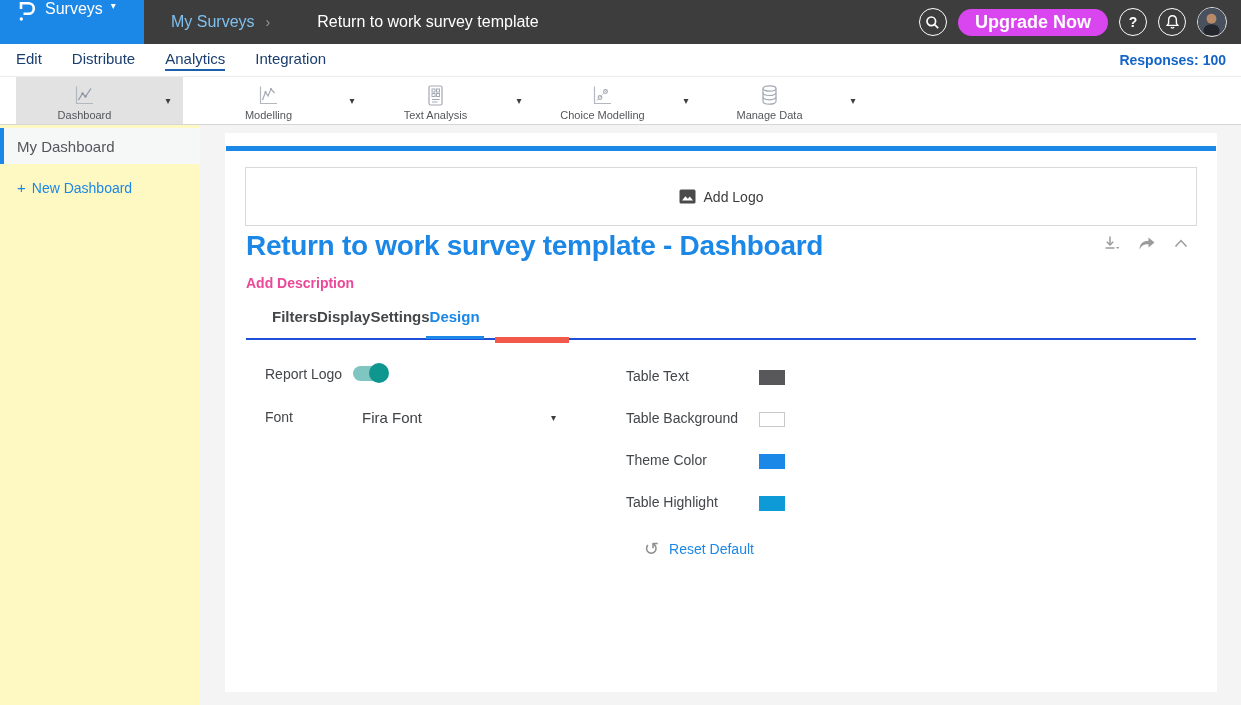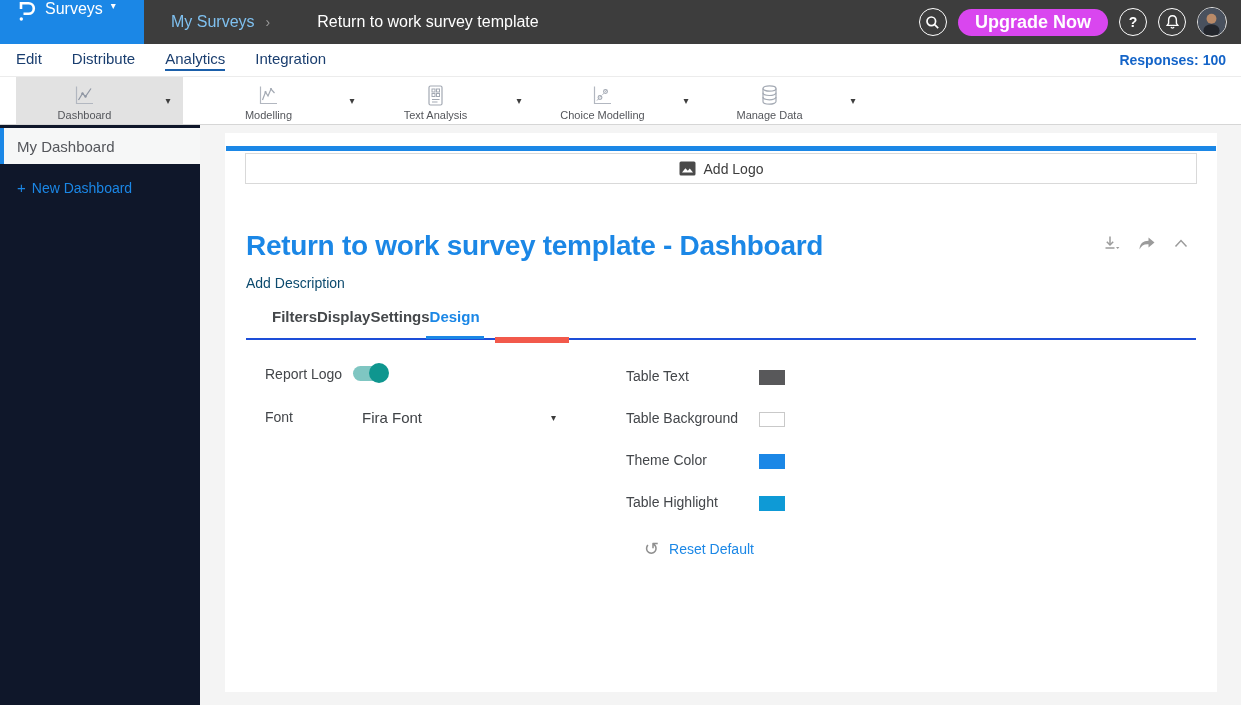--- a/index.html
+++ b/index.html
@@ -33,34 +33,34 @@
   .tgroup { width:167px; height:47px; display:flex; align-items:stretch; flex:none; }
   .tgroup.g2 { margin-left:17px; }
   .tgroup.selected { background:#E2E2E2; }
   .titem { flex:1; display:flex; flex-direction:column; align-items:center; justify-content:center; cursor:pointer; padding-top:3px; }
   .ticon { width:25px; height:25px; }
   .tlabel { font-size:11px; color:#54565B; margin-top:1px; white-space:nowrap; }
   .tcaret { width:30px; display:flex; align-items:center; justify-content:center; color:#3E3E3E; font-size:10px; cursor:pointer; }
 
   
   .bodywrap { position:relative; height:580px; }
-  .sidebar { position:absolute; left:0; top:0; width:200px; height:580px; background:#0f172a; }
+  .sidebar { position:absolute; left:0; top:0; width:200px; height:580px; background:#fef9c3; }
   .side-item { margin-top:3px; height:36px; background:#F6F7F7; border-left:4px solid #1B87E6; display:flex; align-items:center; padding-left:13px; font-size:15px; color:#54565B; cursor:pointer; }
   .side-new { margin-top:15px; padding-left:17px; display:flex; align-items:center; gap:6px; color:#1B87E6; font-size:14px; cursor:pointer; }
   .side-new .plus { font-size:15px; font-weight:500; }
 
   
   .card { position:absolute; left:225px; top:8px; width:992px; height:559px; background:#fff; }
   .card-topline { position:absolute; left:1px; right:1px; top:13px; height:5px; background:#1B87E6; }
-  .addlogo-box { position:absolute; left:20px; right:20px; top:20px; height:31px; border:1px solid #D9D9D9; display:flex; align-items:center; justify-content:center; gap:8px; cursor:pointer; }
+  .addlogo-box { position:absolute; left:20px; right:20px; top:34px; height:59px; border:1px solid #D9D9D9; display:flex; align-items:center; justify-content:center; gap:8px; cursor:pointer; }
   .addlogo-box .al-label { font-size:14px; font-weight:500; color:#3C3C3C; }
   .page-title { position:absolute; left:21px; top:97px; font-size:28px; font-weight:600; color:#1B87E6; letter-spacing:-0.3px; white-space:nowrap; }
   .title-actions { position:absolute; right:28px; top:101px; display:flex; align-items:center; gap:17px; }
   .ta-icon { cursor:pointer; display:flex; align-items:center; }
-  .add-desc { position:absolute; left:21px; top:142px; font-size:14px; font-weight:400; color:#0c4a6e; cursor:pointer; }
+  .add-desc { position:absolute; left:21px; top:142px; font-size:14px; font-weight:700; color:#ec4899; cursor:pointer; }
 
   .tabs { position:absolute; left:21px; right:21px; top:175px; border-bottom:2px solid #1d4ed8; display:flex; padding-left:26px; }
   .tab { position:relative; font-size:15px; font-weight:600; color:#45484B; padding-bottom:13px; cursor:pointer; }
   .tab.active { color:#1B87E6; }
   .tab.active::after { content:''; position:absolute; left:-4px; right:-4px; bottom:-1px; height:3px; background:#1B87E6; }
   .annotation-red { position:absolute; left:270px; top:204px; width:74px; height:6px; background:#F2594B; }
 
   .form-label { position:absolute; font-size:14px; color:#43464A; white-space:nowrap; }
   .toggle { position:absolute; left:128px; top:233px; width:34px; height:15px; border-radius:8px; background:#7FC6C2; cursor:pointer; }
   .toggle .knob { position:absolute; right:-2px; top:-3px; width:20px; height:20px; border-radius:50%; background:#0F968F; }

